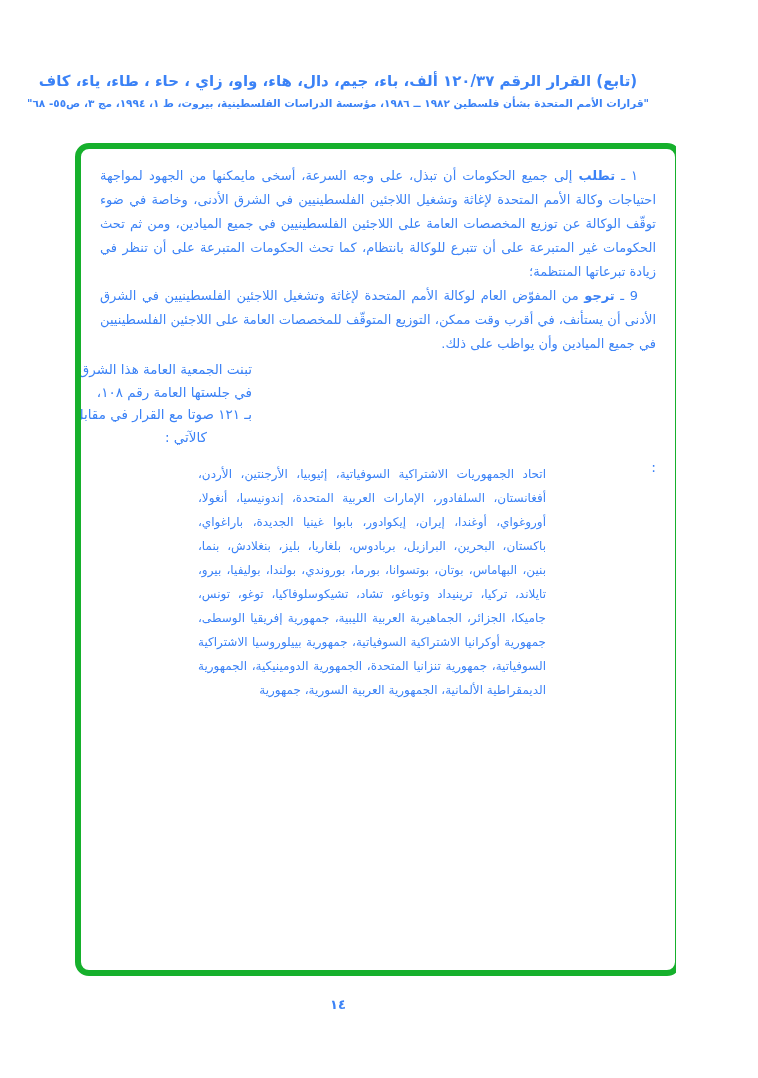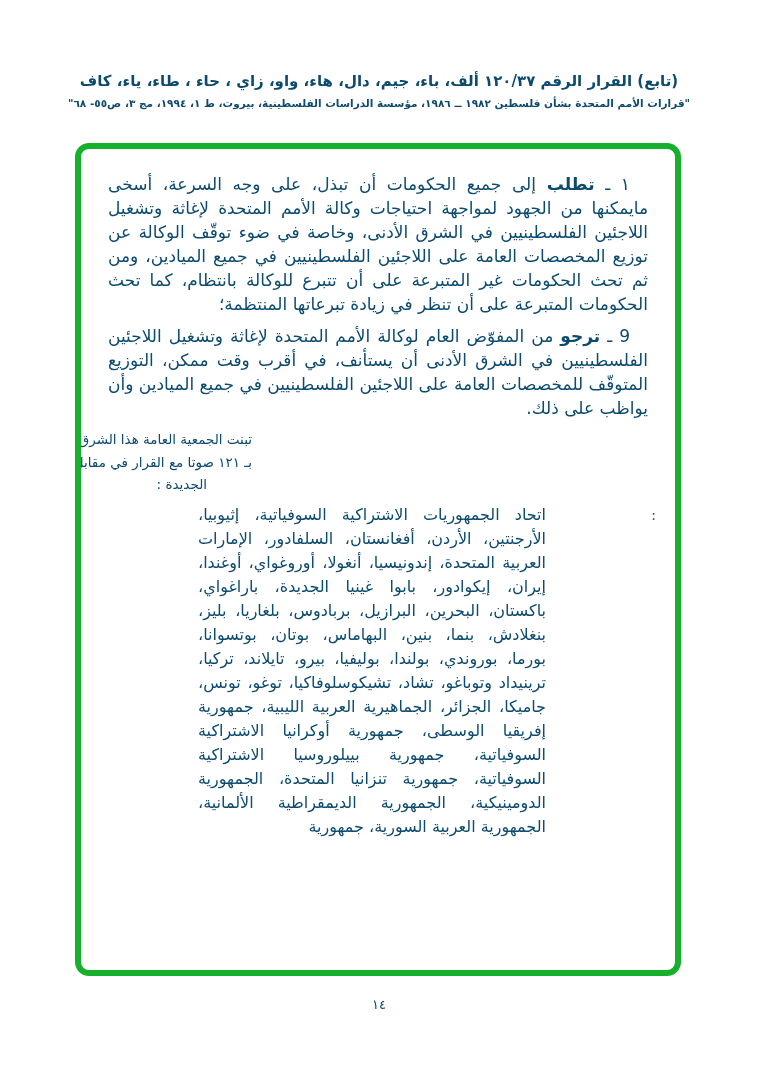--- a/index.html
+++ b/index.html
@@ -1,21 +1,21 @@
 <!DOCTYPE html>
 <html lang="ar"><head>
 <meta charset="utf-8">
 <style>
   html, body { margin: 0; padding: 0; background: #ffffff; }
   .page {
     position: relative;
-    width: 758px;
+    width: 676px;
     height: 1078px;
     background: #ffffff;
-    color: #0c4a6e;
+    color: #3b82f6;
     font-family: "DejaVu Sans", sans-serif;
     overflow: hidden;
   }
   .header {
     position: absolute;
     top: 72px;
     left: 0;
     right: 0;
     text-align: center;
     direction: rtl;
@@ -38,24 +38,24 @@
     height: 833px;
     box-sizing: border-box;
     border: 6px solid #16b02c;
     border-radius: 14px;
     padding: 15px 19px 0 19px;
     direction: rtl;
     overflow: hidden;
   }
   .para {
     text-align: justify;
-    font-size: 17px;
+    font-size: 13px;
     line-height: 24px;
     text-indent: 18px;
-    margin: 8px;
+    margin: 0;
   }
   .para .bold-word { font-weight: bold; }
   .note {
     width: 152px;
     margin: 2px auto 0 0; 
   }
   .note-line {
     font-size: 13.5px;
     line-height: 22.5px;
     text-align: right;
@@ -72,53 +72,55 @@
   .vote-label {
     flex: 0 0 100px;
     display: flex;
     justify-content: space-between;
     font-size: 14px;
     line-height: 24px;
   }
   .vote-countries {
     width: 348px;
     text-align: justify;
-    font-size: 16px;
+    font-size: 12px;
     line-height: 24px;
+    margin-top: 7px;
   }
   .page-number {
     position: absolute;
     top: 997px;
     left: 0;
     right: 0;
     text-align: center;
     font-size: 13px;
-    font-weight: normal;
+    font-weight: bold;
   }
 </style>
 </head>
 <body>
 
 <div class="page">
 
   <div class="header">
     <div class="header-line1">(تابع) القرار الرقم ١٢٠/٣٧ ألف، باء، جيم، دال، هاء، واو، زاي ، حاء ، طاء، ياء، كاف</div>
     <div class="header-line2">"قرارات الأمم المتحدة بشأن فلسطين ١٩٨٢ ــ ١٩٨٦، مؤسسة الدراسات الفلسطينية، بيروت، ط ١، ١٩٩٤، مج ٣، ص٥٥- ٦٨"</div>
   </div>
 
   <div class="res-box">
 
     <p class="para"><span>١ ـ </span><span class="bold-word">تطلب</span><span> إلى جميع الحكومات أن تبذل، على وجه السرعة، أسخى مايمكنها من الجهود لمواجهة احتياجات وكالة الأمم المتحدة لإغاثة وتشغيل اللاجئين الفلسطينيين في الشرق الأدنى، وخاصة في ضوء توقّف الوكالة عن توزيع المخصصات العامة على اللاجئين الفلسطينيين في جميع الميادين، ومن ثم تحث الحكومات غير المتبرعة على أن تتبرع للوكالة بانتظام، كما تحث الحكومات المتبرعة على أن تنظر في زيادة تبرعاتها المنتظمة؛</span></p>
 
     <p class="para"><span>9 ـ </span><span class="bold-word">ترجو</span><span> من المفوّض العام لوكالة الأمم المتحدة لإغاثة وتشغيل اللاجئين الفلسطينيين في الشرق الأدنى أن يستأنف، في أقرب وقت ممكن، التوزيع المتوقّف للمخصصات العامة على اللاجئين الفلسطينيين في جميع الميادين وأن يواظب على ذلك.</span></p>
 
     <div class="note">
       <div class="note-line">تبنت الجمعية العامة هذا الشرق،</div>
+      <div class="note-line">في جلستها العامة رقم ١٠٨،</div>
       <div class="note-line">بـ ١٢١ صوتا مع القرار في مقابل</div>
-      <div class="note-line note-last">الجديدة :</div>
+      <div class="note-line note-last">كالآتي :</div>
     </div>
 
     <div class="vote">
       <div class="vote-label">
         <span>:</span>
       </div>
       <div class="vote-countries">اتحاد الجمهوريات الاشتراكية السوفياتية، إثيوبيا، الأرجنتين، الأردن، أفغانستان، السلفادور، الإمارات العربية المتحدة، إندونيسيا، أنغولا، أوروغواي، أوغندا، إيران، إيكوادور، بابوا غينيا الجديدة، باراغواي، باكستان، البحرين، البرازيل، بربادوس، بلغاريا، بليز، بنغلادش، بنما، بنين، البهاماس، بوتان، بوتسوانا، بورما، بوروندي، بولندا، بوليفيا، بيرو، تايلاند، تركيا، ترينيداد وتوباغو، تشاد، تشيكوسلوفاكيا، توغو، تونس، جاميكا، الجزائر، الجماهيرية العربية الليبية، جمهورية إفريقيا الوسطى، جمهورية أوكرانيا الاشتراكية السوفياتية، جمهورية بييلوروسيا الاشتراكية السوفياتية، جمهورية تنزانيا المتحدة، الجمهورية الدومينيكية، الجمهورية الديمقراطية الألمانية، الجمهورية العربية السورية، جمهورية</div>
     </div>
 
   </div>

